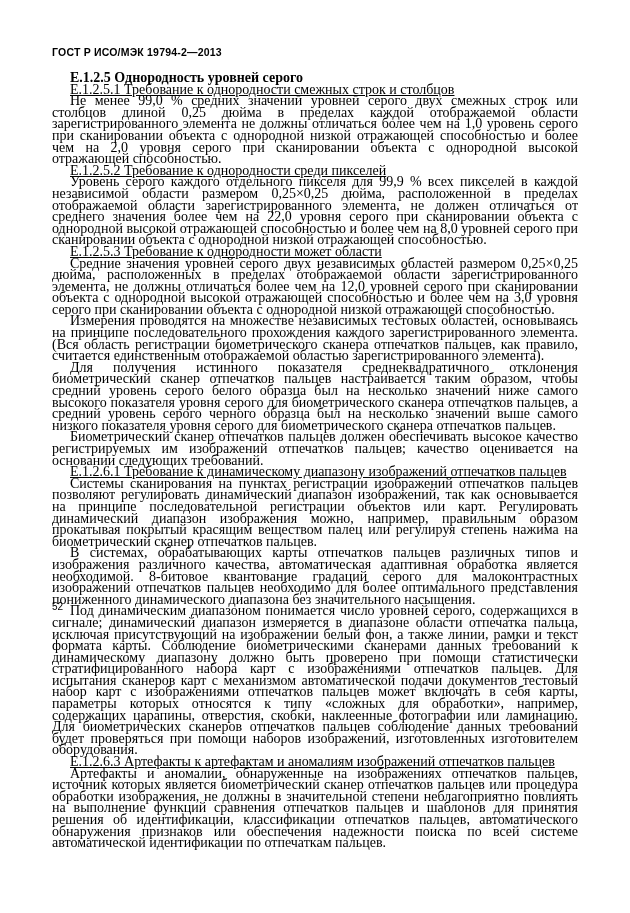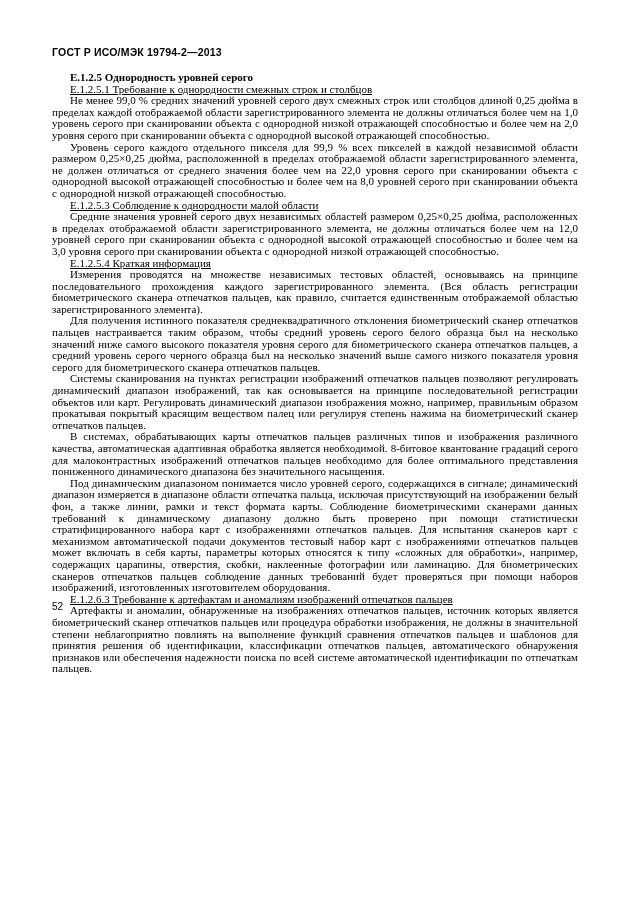--- a/index.html
+++ b/index.html
@@ -24,21 +24,21 @@
   }
   .doc-header {
     font-family: "Liberation Sans", sans-serif;
     font-size: 10.5px;
     font-weight: bold;
     letter-spacing: 0.2px;
     margin: 0 0 14px 0;
     white-space: nowrap;
   }
   .content {
-    font-size: 11px;
+    font-size: 14px;
     line-height: 11.6px;
     text-align: justify;
     text-justify: inter-word;
   }
   .content p {
     margin: 0;
     text-indent: 18px;
     hyphens: manual;
   }
   .heading {
@@ -63,28 +63,30 @@
 <body>
 
 <div class="page">
 
   <div class="doc-header">ГОСТ Р ИСО/МЭК 19794-2—2013</div>
 
   <div class="content">
       <p class="heading">E.1.2.5 Однородность уровней серого</p>
       <p class="subheading">E.1.2.5.1 Требование к однородности смежных строк и столбцов</p>
       <p>Не менее 99,0 % средних значений уровней серого двух смежных строк или столбцов длиной 0,25 дюйма в пределах каждой отображаемой области зарегистрированного элемента не должны отличаться более чем на 1,0 уровень серого при сканировании объекта с однородной низкой отражающей способностью и более чем на 2,0 уровня серого при сканировании объекта с однородной высокой отражающей способностью.</p>
+      <p class="subheading">E.1.2.5.2 Требование к однородности среди пикселей</p>
       <p>Уровень серого каждого отдельного пикселя для 99,9 % всех пикселей в каждой независимой области размером 0,25×0,25 дюйма, расположенной в пределах отображаемой области зарегистрированного элемента, не должен отличаться от среднего значения более чем на 22,0 уровня серого при сканировании объекта с однородной высокой отражающей способностью и более чем на 8,0 уровней серого при сканировании объекта с однородной низкой отражающей способностью.</p>
-      <p class="subheading">E.1.2.5.3 Соблюдение к однородности малой области</p>
+      <p class="subheading">E.1.2.5.3 Требование к однородности может области</p>
       <p>Средние значения уровней серого двух независимых областей размером 0,25×0,25 дюйма, расположенных в пределах отображаемой области зарегистрированного элемента, не должны отличаться более чем на 12,0 уровней серого при сканировании объекта с однородной высокой отражающей способностью и более чем на 3,0 уровня серого при сканировании объекта с однородной низкой отражающей способностью.</p>
-      <p class="subheading">E.1.2.5.4 Краткая информация</p>
       <p>Измерения проводятся на множестве независимых тестовых областей, основываясь на принципе последовательного прохождения каждого зарегистрированного элемента. (Вся область регистрации биометрического сканера отпечатков пальцев, как правило, считается единственным отображаемой областью зарегистрированного элемента).</p>
       <p>Для получения истинного показателя среднеквадратичного отклонения биометрический сканер отпечатков пальцев настраивается таким образом, чтобы средний уровень серого белого образца был на несколько значений ниже самого высокого показателя уровня серого для биометрического сканера отпечатков пальцев, а средний уровень серого черного образца был на несколько значений выше самого низкого показателя уровня серого для биометрического сканера отпечатков пальцев.</p>
+      <p>Биометрический сканер отпечатков пальцев должен обеспечивать высокое качество регистрируемых им изображений отпечатков пальцев; качество оценивается на основании следующих требований.</p>
+      <p class="subheading">E.1.2.6.1 Требование к динамическому диапазону изображений отпечатков пальцев</p>
       <p>Системы сканирования на пунктах регистрации изображений отпечатков пальцев позволяют регулировать динамический диапазон изображений, так как основывается на принципе последовательной регистрации объектов или карт. Регулировать динамический диапазон изображения можно, например, правильным образом прокатывая покрытый красящим веществом палец или регулируя степень нажима на биометрический сканер отпечатков пальцев.</p>
       <p>В системах, обрабатывающих карты отпечатков пальцев различных типов и изображения различного качества, автоматическая адаптивная обработка является необходимой. 8-битовое квантование градаций серого для малоконтрастных изображений отпечатков пальцев необходимо для более оптимального представления пониженного динамического диапазона без значительного насыщения.</p>
       <p>Под динамическим диапазоном понимается число уровней серого, содержащихся в сигнале; динамический диапазон измеряется в диапазоне области отпечатка пальца, исключая присутствующий на изображении белый фон, а также линии, рамки и текст формата карты. Соблюдение биометрическими сканерами данных требований к динамическому диапазону должно быть проверено при помощи статистически стратифицированного набора карт с изображениями отпечатков пальцев. Для испытания сканеров карт с механизмом автоматической подачи документов тестовый набор карт с изображениями отпечатков пальцев может включать в себя карты, параметры которых относятся к типу «сложных для обработки», например, содержащих царапины, отверстия, скобки, наклеенные фотографии или ламинацию. Для биометрических сканеров отпечатков пальцев соблюдение данных требований будет проверяться при помощи наборов изображений, изготовленных изготовителем оборудования.</p>
-      <p class="subheading">E.1.2.6.3 Требование к артефактам и аномалиям изображений отпечатков пальцев</p>
+      <p class="subheading">E.1.2.6.3 Артефакты к артефактам и аномалиям изображений отпечатков пальцев</p>
       <p>Артефакты и аномалии, обнаруженные на изображениях отпечатков пальцев, источник которых является биометрический сканер отпечатков пальцев или процедура обработки изображения, не должны в значительной степени неблагоприятно повлиять на выполнение функций сравнения отпечатков пальцев и шаблонов для принятия решения об идентификации, классификации отпечатков пальцев, автоматического обнаружения признаков или обеспечения надежности поиска по всей системе автоматической идентификации по отпечаткам пальцев.</p>
     </div>
 
   <div class="page-number">52</div>
 
 </div>
 
 </body></html>

